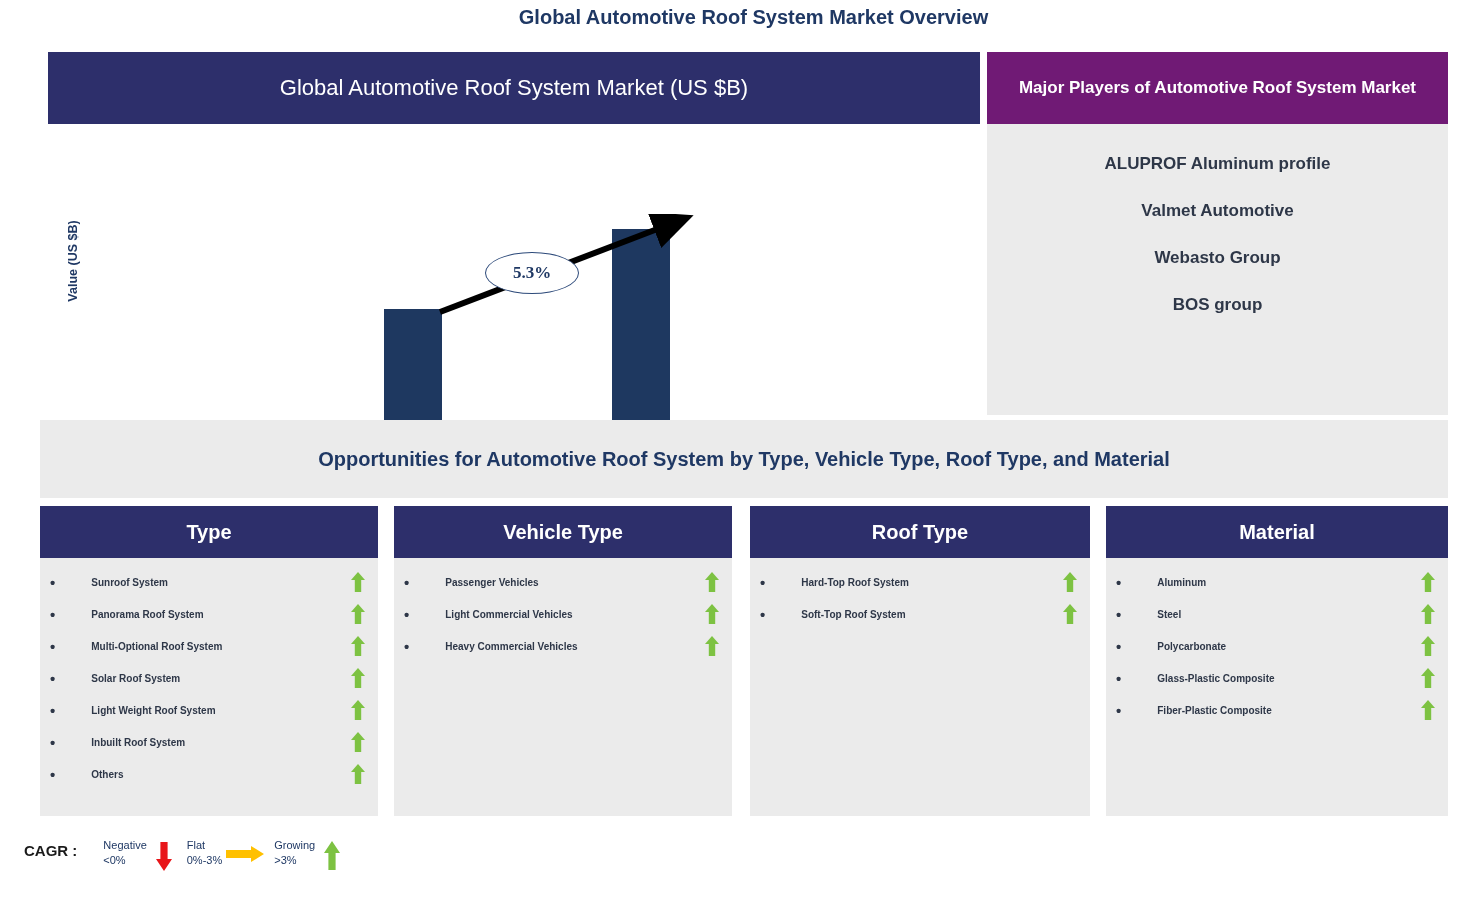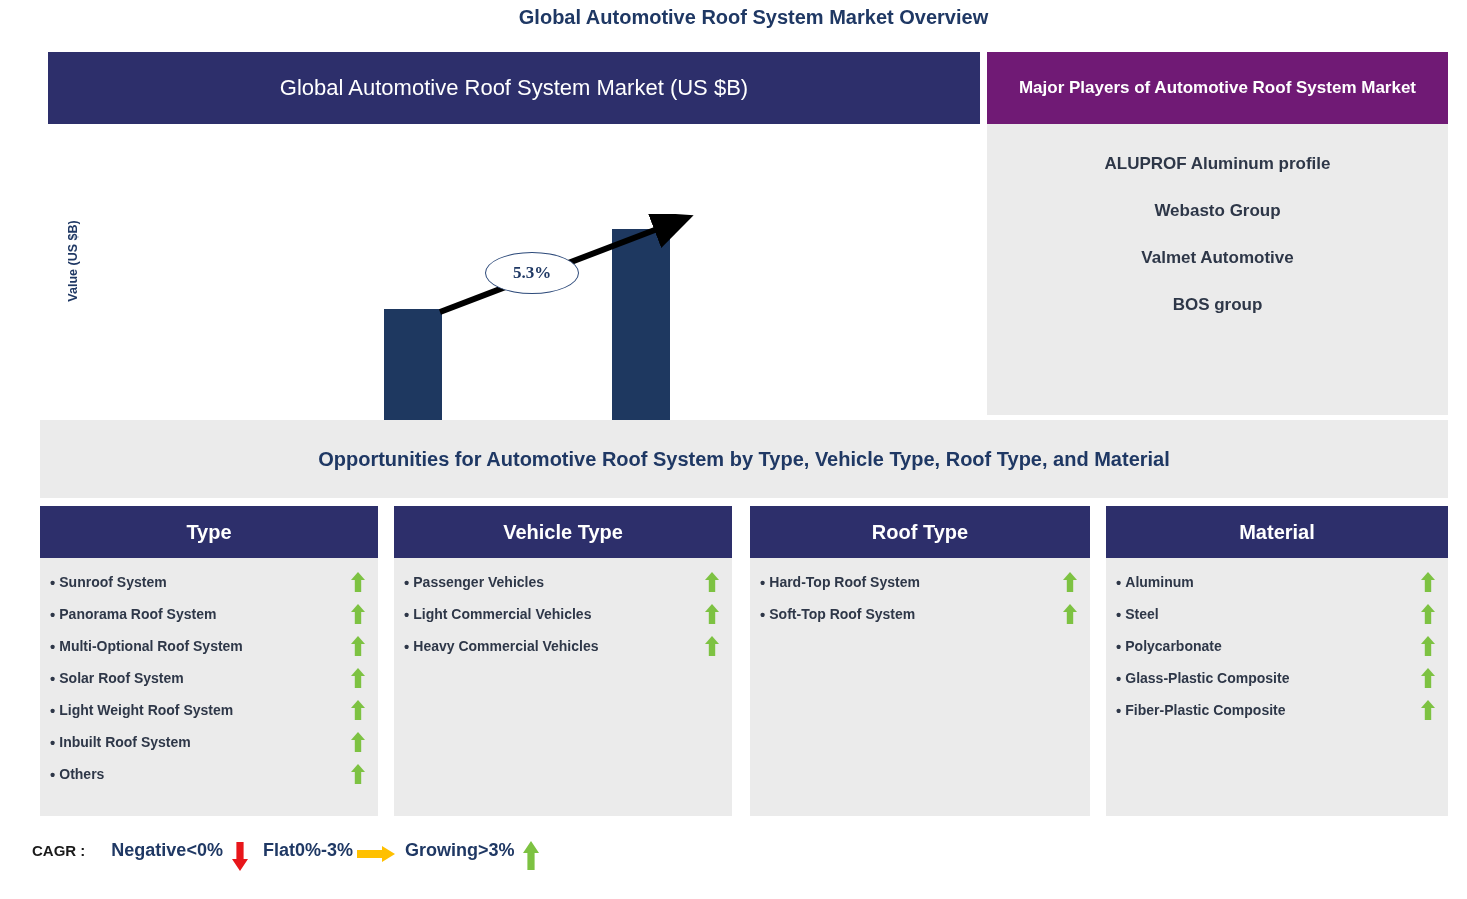--- a/index.html
+++ b/index.html
@@ -125,46 +125,47 @@
   }
   .col-head-text{color:#ffffff;font-size:20px;font-weight:bold;}
   .col-list{padding:8px 0 8px 0;}
   .li{
     display:flex;align-items:center;
     padding:0 12px 0 10px;
     height:32px;
   }
   .li-text{
     flex:1 1 auto;
-    font-size:14px;font-weight:bold;color:#2E3748;
+    font-size:10px;font-weight:bold;color:#2E3748;
     white-space:nowrap;
+    margin-left:32px;
   }
   .li-bullet{
     color:#2E3748;font-size:15px;font-weight:bold;margin-right:4px;
   }
   .arr{flex:0 0 auto;width:16px;height:22px;margin-left:6px;}
 
   .col-type{left:40px;width:338px;height:310px;}
   .col-vehicle{left:394px;width:338px;height:310px;}
   .col-roof{left:750px;width:340px;height:310px;}
   .col-material{left:1106px;width:342px;height:310px;}
 
   
   .legend{
-    position:absolute;left:32px;top:838px;height:50px;
+    position:absolute;left:24px;top:838px;height:50px;
     display:flex;align-items:flex-start;
   }
   .legend-title{
     font-size:15px;font-weight:bold;color:#1a1a1a;
     margin-right:26px;padding-top:4px;
   }
   .legend-item{display:flex;align-items:flex-start;margin-right:6px;}
   .legend-labels{
-    display:flex;
-    font-size:18px;font-weight:bold;color:#1F3864;
+    display:flex;flex-direction:column;
+    font-size:11px;font-weight:normal;color:#1F3864;
     line-height:1.35;
   }
   .legend-icon{width:34px;display:flex;align-items:center;justify-content:center;padding-top:2px;}
 </style>
 </head>
 <body>
 
 <div class="page">
 
   <div class="main-title">Global Automotive Roof System Market Overview</div>
@@ -202,22 +203,22 @@
       <div class="source">Source : Lucintel</div>
     </div>
   </div>
 
   <div class="players-panel">
     <div class="players-header">
       <div class="players-header-text">Major Players of Automotive Roof System Market</div>
     </div>
     <div class="players-list">
       <div class="player-item">ALUPROF Aluminum profile</div>
+      <div class="player-item">Valmet Automotive</div>
       <div class="player-item">Webasto Group</div>
-      <div class="player-item">Valmet Automotive</div>
       <div class="player-item">BOS group</div>
     </div>
   </div>
 
   <div class="opp-banner">
     <div class="opp-banner-text">Opportunities for Automotive Roof System by Type, Vehicle Type, Roof Type, and Material</div>
   </div>
 
   <div class="col col-type">
     <div class="col-head">

